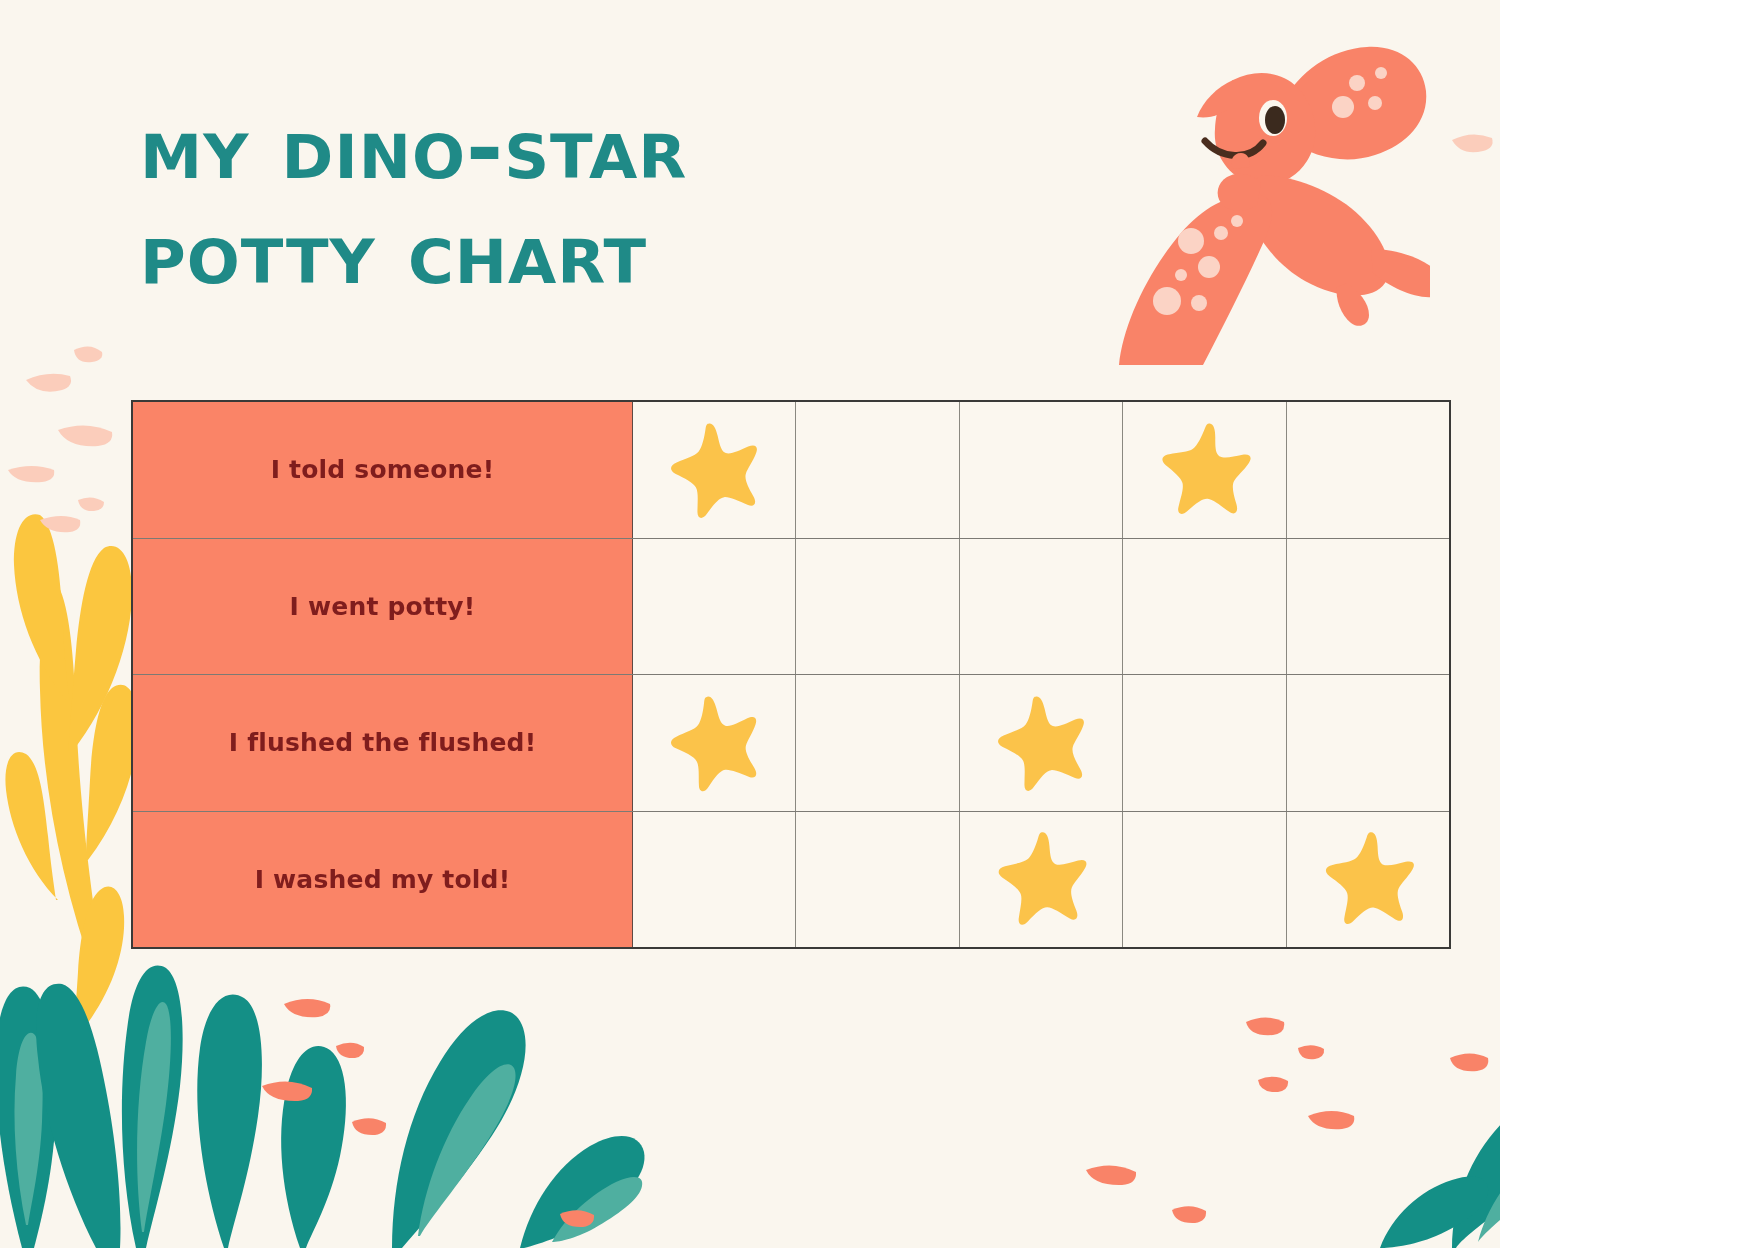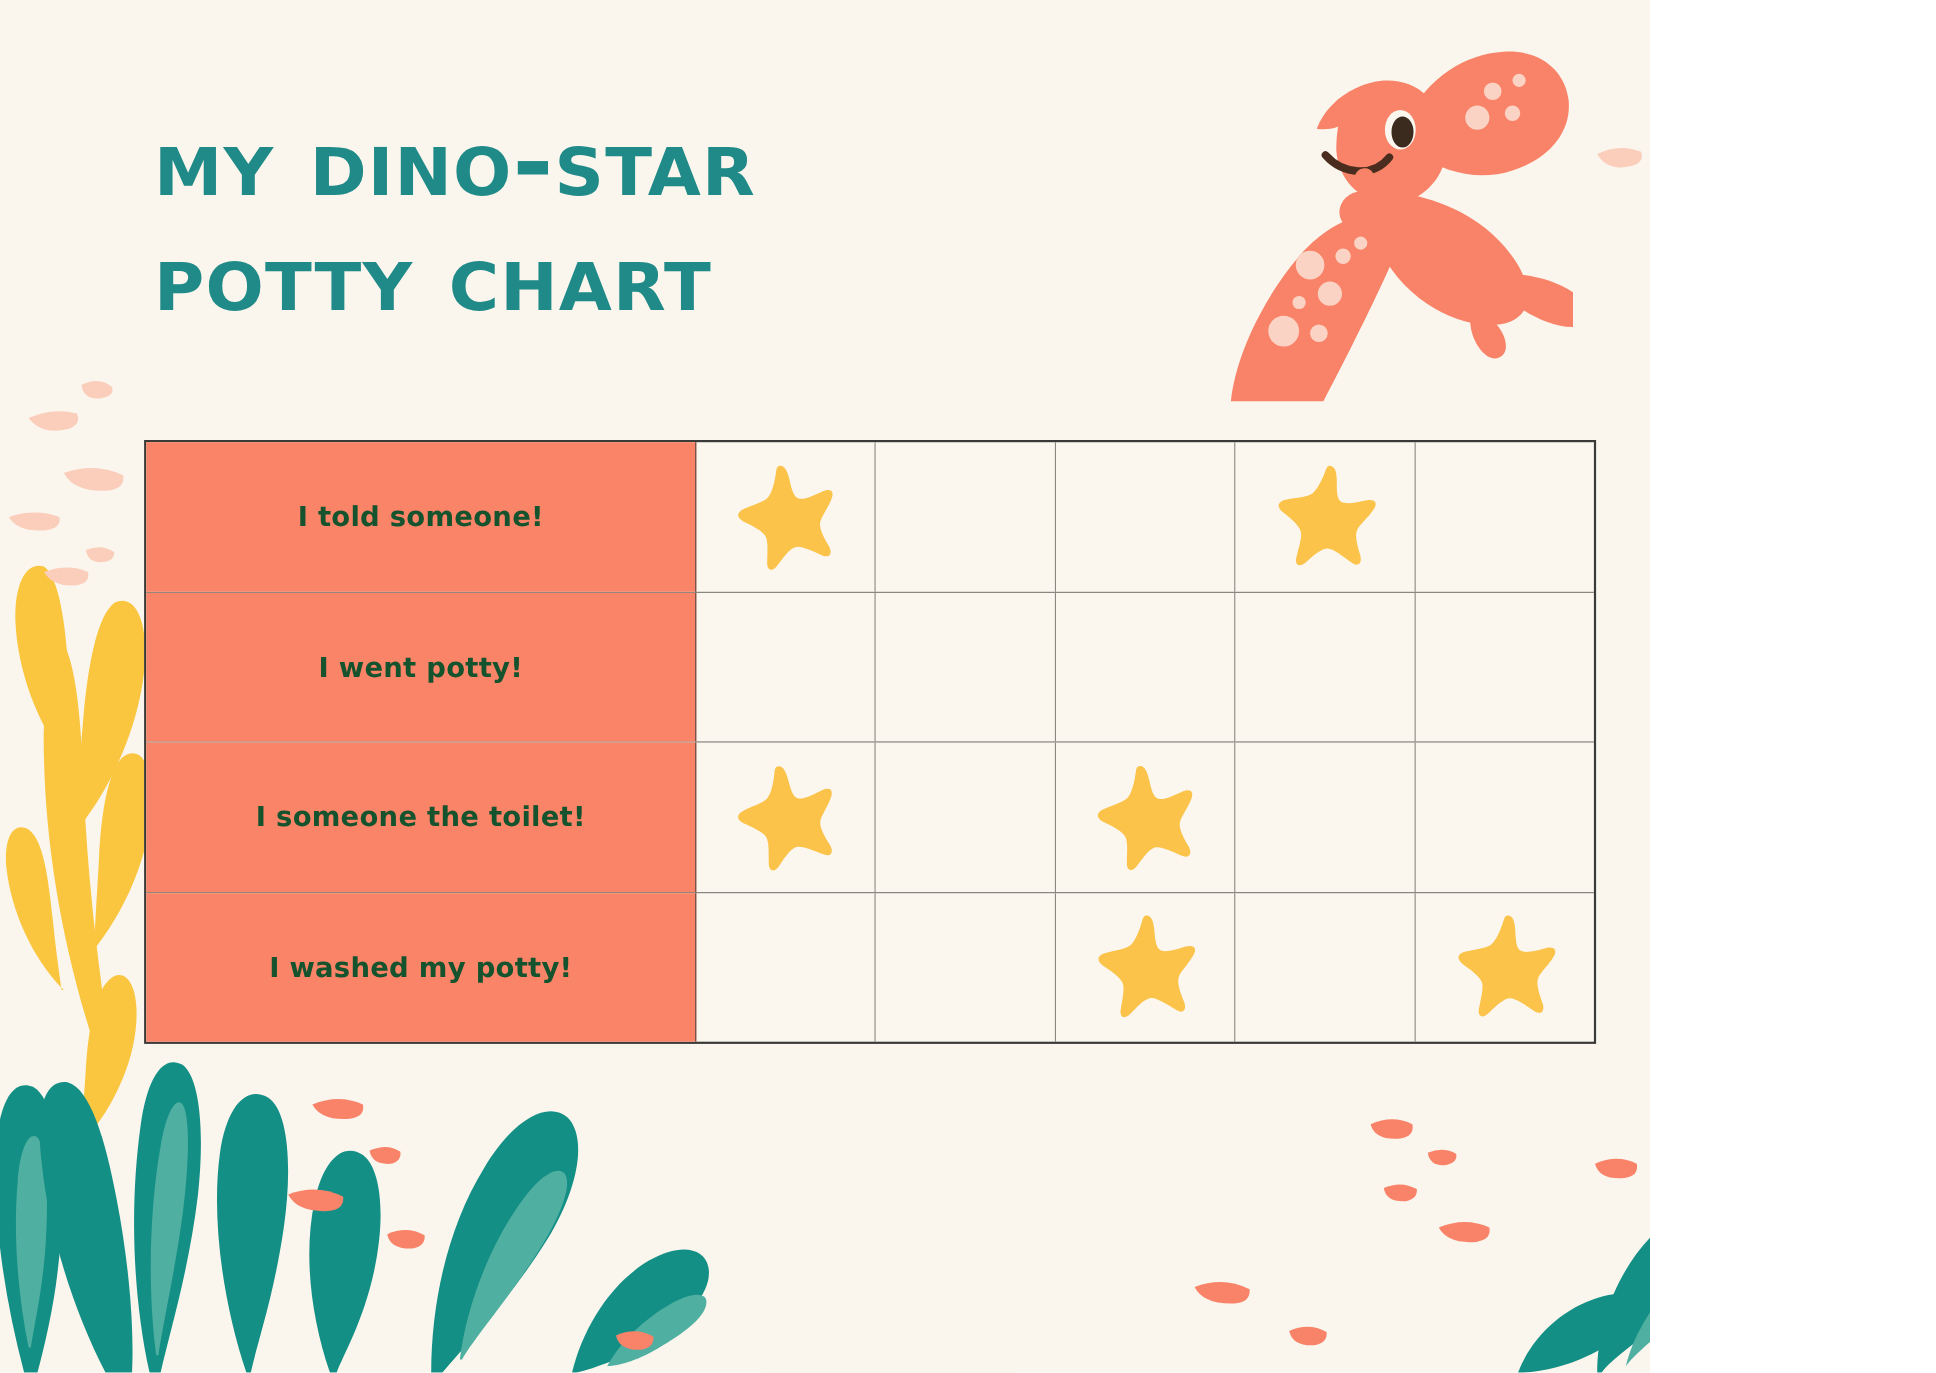--- a/index.html
+++ b/index.html
@@ -88,21 +88,21 @@
 
   .row-label {
     width: 500px;
     flex: 0 0 500px;
     background: #FA8467;
     border-right: 1.5px solid #5E4A44;
     box-sizing: border-box;
     display: flex;
     align-items: center;
     justify-content: center;
-    color: #14532d;
+    color: #7f1d1d;
     font-family: "DejaVu Sans", sans-serif;
     font-weight: 700;
     font-size: 25px;
     letter-spacing: 0.2px;
     padding-right: 0;
     box-sizing: border-box;
   }
 
   .star-cell {
     flex: 1 1 0;
@@ -307,21 +307,21 @@
       </div>
       <div class="chart-row">
         <div class="row-label">I went potty!</div>
         <div class="star-cell empty"></div>
         <div class="star-cell empty"></div>
         <div class="star-cell empty"></div>
         <div class="star-cell empty"></div>
         <div class="star-cell empty"></div>
       </div>
       <div class="chart-row">
-        <div class="row-label">I someone the toilet!</div>
+        <div class="row-label">I flushed the flushed!</div>
         <div class="star-cell">
   <svg class="star-svg" viewBox="0 0 100 100" xmlns="http://www.w3.org/2000/svg" style="transform: rotate(-8deg);">
     <path d="M50 5
              C 54 5, 56 10, 57 18
              C 58 27, 59 33, 63 35
              C 68 37, 76 34, 85 31
              C 92 29, 95 32, 92 38
              C 88 46, 82 52, 80 57
              C 78 62, 81 70, 85 79
              C 88 86, 85 90, 79 87
@@ -355,21 +355,21 @@
              C 7 46, 8 41, 15 39
              C 24 36, 33 35, 37 31
              C 41 27, 44 18, 46 10
              C 47 6, 48 5, 50 5 Z" fill="#FBC34A"></path>
   </svg>
 </div>
         <div class="star-cell empty"></div>
         <div class="star-cell empty"></div>
       </div>
       <div class="chart-row">
-        <div class="row-label">I washed my potty!</div>
+        <div class="row-label">I washed my told!</div>
         <div class="star-cell empty"></div>
         <div class="star-cell empty"></div>
         <div class="star-cell">
   <svg class="star-svg" viewBox="0 0 100 100" xmlns="http://www.w3.org/2000/svg" style="transform: rotate(2deg);">
     <path d="M50 5
              C 54 5, 56 10, 57 18
              C 58 27, 59 33, 63 35
              C 68 37, 76 34, 85 31
              C 92 29, 95 32, 92 38
              C 88 46, 82 52, 80 57

